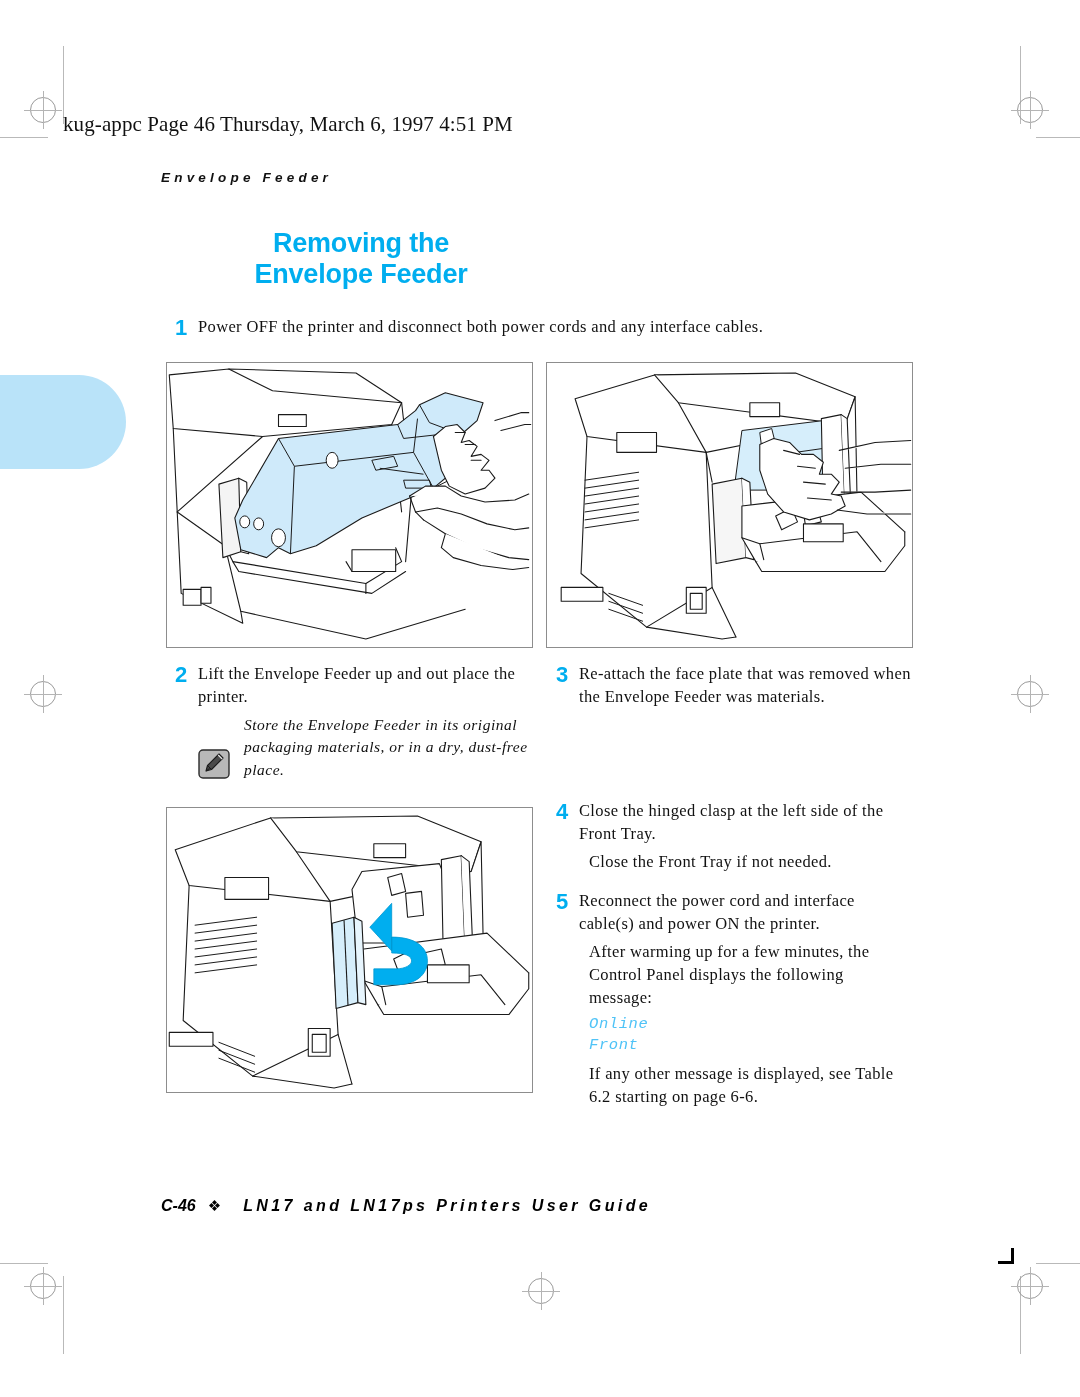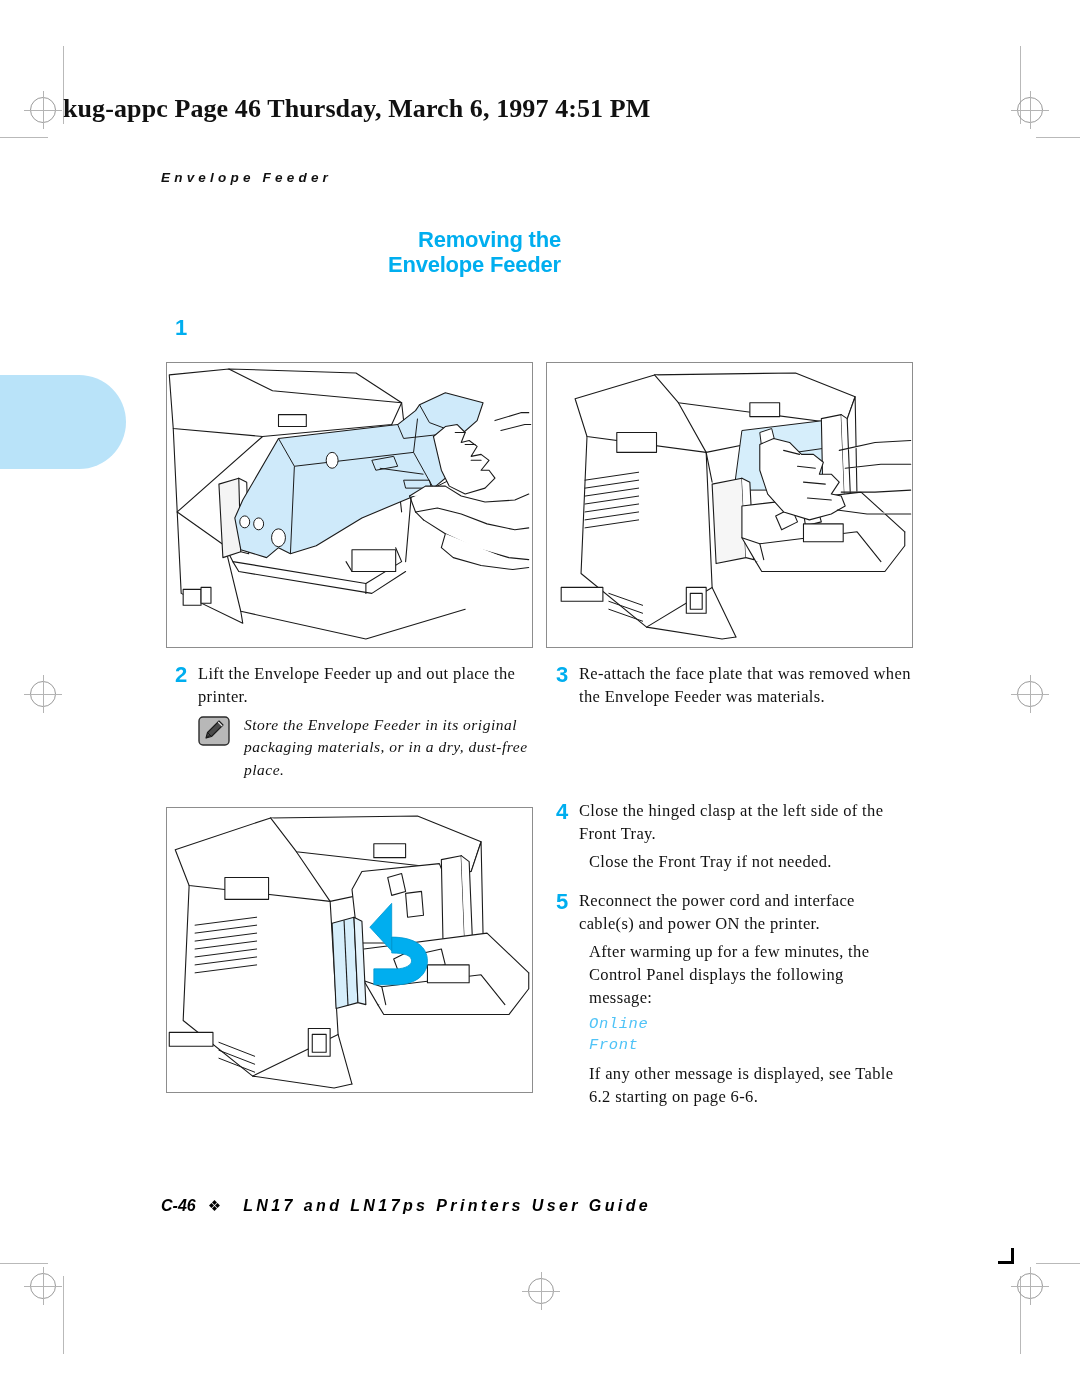--- a/index.html
+++ b/index.html
@@ -45,27 +45,26 @@
     width: 16px;
     height: 16px;
     box-sizing: border-box;
   }
   .cornermark.br { border-right: 3px solid #000; border-bottom: 3px solid #000; }
 
   
   .filehdr {
     position: absolute;
     left: 63px;
-    top: 94px;
+    top: 112px;
     font-family: "Liberation Serif", "DejaVu Serif", serif;
-    font-size: 26px;
+    font-size: 21px;
     letter-spacing: 0.1px;
     white-space: nowrap;
     color: #111;
-    font-weight: bold;
   }
 
   
   .thumbtab {
     position: absolute;
     left: -40px;
     top: 375px;
     width: 166px;
     height: 94px;
     background: #b9e3f9;
@@ -83,24 +82,24 @@
     font-weight: 600;
     letter-spacing: 4.2px;
     color: #111;
   }
 
   .title {
     position: absolute;
     left: 161px;
     top: 228px;
     width: 400px;
-    text-align: right;
+    text-align: center;
     font-family: "Liberation Sans", "DejaVu Sans", sans-serif;
     font-weight: bold;
-    font-size: 22px;
+    font-size: 27px;
     line-height: 1.13;
     color: #00AEEF;
     letter-spacing: -0.2px;
   }
 
   .step {
     position: absolute;
     display: flex;
     align-items: flex-start;
   }
@@ -234,20 +233,21 @@
 
 <div class="runhead">Envelope Feeder</div>
 
 <div class="title">
   <div>Removing the</div>
   <div>Envelope Feeder</div>
 </div>
 
 <div class="step" style="left:175px; top:316px; width:740px;">
   <div class="stepnum">1</div>
+  <div class="steptext">Power OFF the printer and disconnect both power cords and any interface cables.</div>
 </div>
 
 <div class="figure" style="left:166px; top:362px; width:367px; height:286px;">
   <svg viewBox="0 0 367 286" xmlns="http://www.w3.org/2000/svg">
     <g fill="none" stroke="#1a1a1a" stroke-width="1.1" stroke-linejoin="round" stroke-linecap="round">
 
       <path d="M2 12 L62 6 L190 10 L236 40 L226 62 L96 74 L6 66 Z" fill="#ffffff"></path>
       <path d="M62 6 L106 28 L236 40"></path>
       <path d="M6 66 L10 150 L58 184 L74 250 L200 278 L300 248"></path>
       <path d="M10 150 L96 74"></path>
@@ -381,21 +381,21 @@
       <path d="M292 148 L322 152 L366 152"></path>
     </g>
   </svg>
 </div>
 
 <div class="step" style="left:175px; top:663px; width:352px;">
   <div class="stepnum">2</div>
   <div class="steptext">Lift the Envelope Feeder up and out place the printer.</div>
 </div>
 
-<div class="note" style="left:198px; top:714px; width:330px;">
+<div class="note" style="left:198px; top:714px; width:330px;align-items:flex-end;">
   <div class="note-icon">
     <svg viewBox="0 0 34 32" xmlns="http://www.w3.org/2000/svg">
       <rect x="1" y="1" width="30" height="28" rx="4" ry="4" fill="#b8b8b8" stroke="#2b2b2b" stroke-width="1.4"></rect>
       <path d="M8 22 L9.5 16.5 L21 5 L25 9 L13.5 20.5 Z" fill="#4a4a4a" stroke="#1a1a1a" stroke-width="1.1" stroke-linejoin="round"></path>
       <path d="M9.5 16.5 L13.5 20.5" stroke="#1a1a1a" stroke-width="1"></path>
       <path d="M8 22 L11.6 19.4" stroke="#1a1a1a" stroke-width="1"></path>
       <path d="M20.2 6 L24.2 10" stroke="#e8e8e8" stroke-width="1.1"></path>
     </svg>
   </div>
   <div class="note-text">Store the Envelope Feeder in its original packaging materials, or in a dry, dust-free place.</div>

